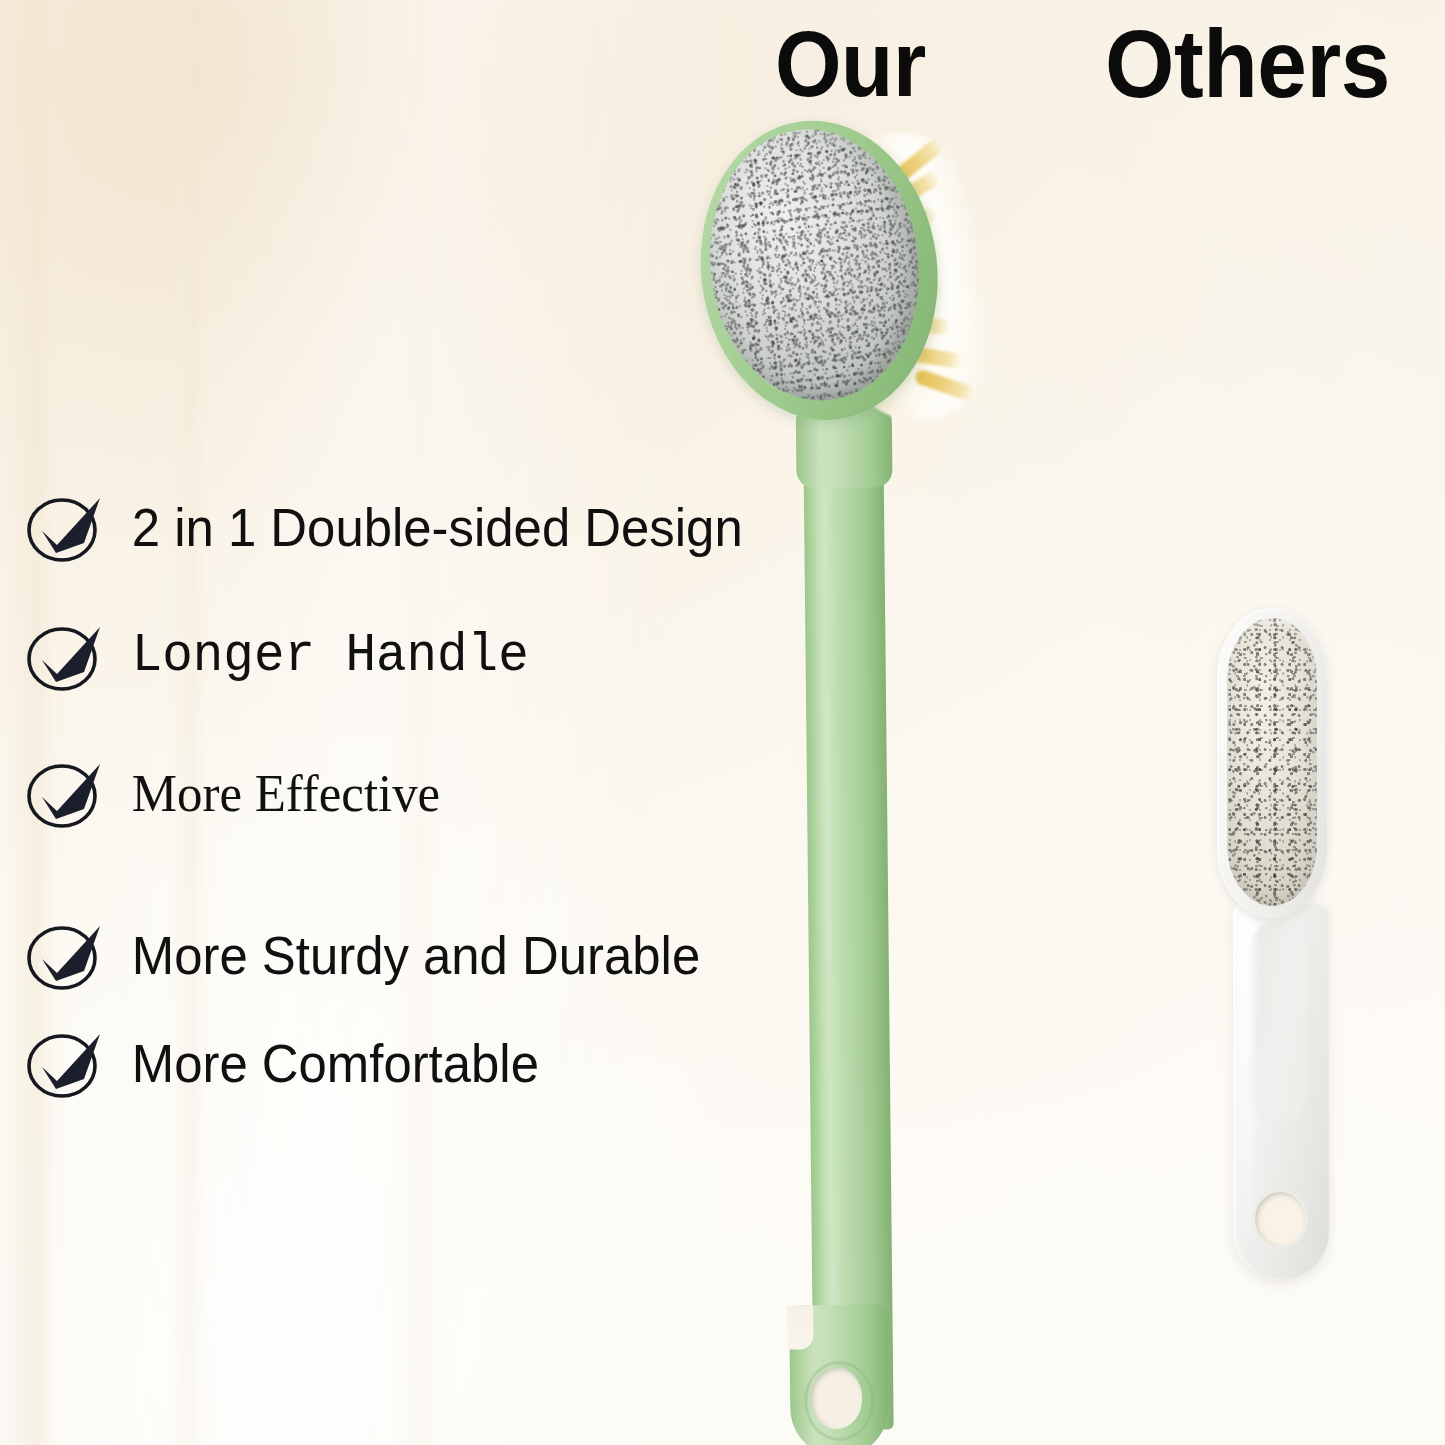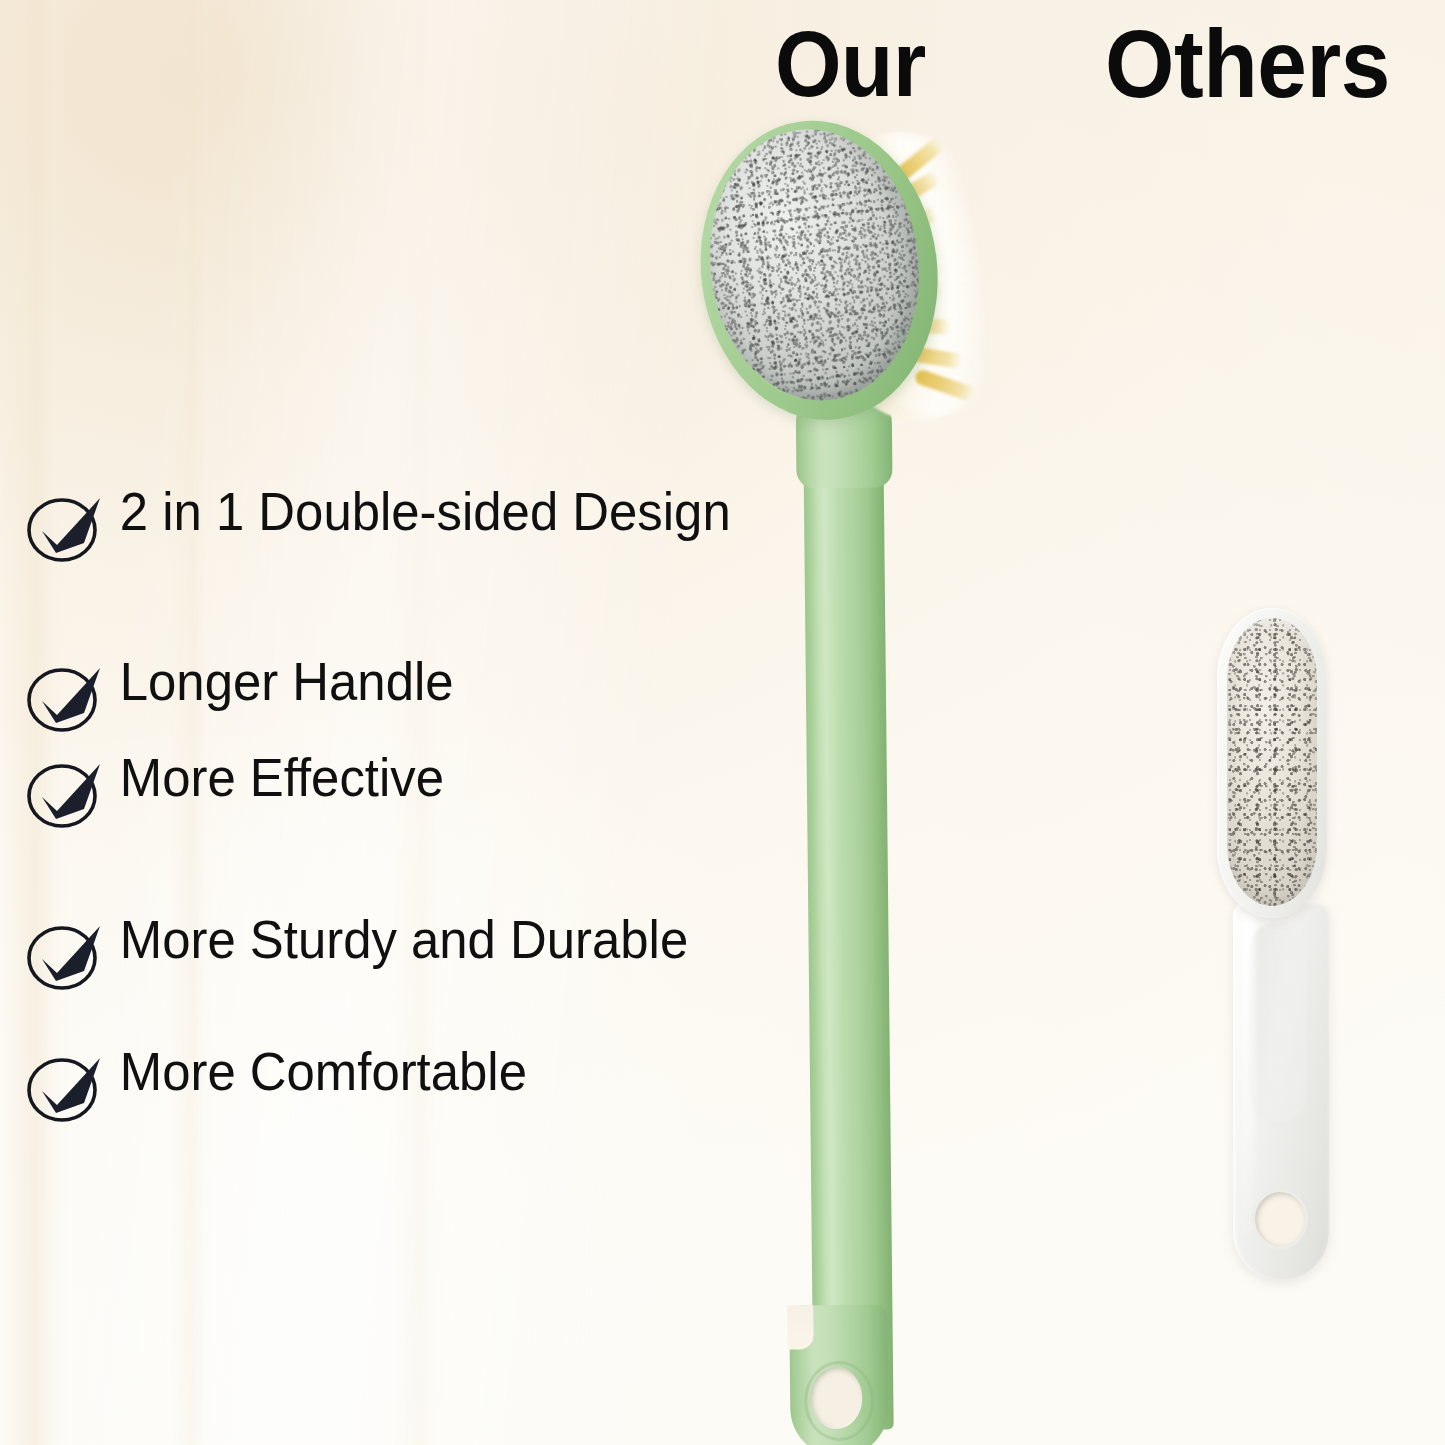--- a/index.html
+++ b/index.html
@@ -57,21 +57,21 @@
     white-space:nowrap;
     transform:scaleX(.93);
     transform-origin:left top;
   }
   #hdr-our{left:775px;top:18px;font-size:92px;}
   #hdr-others{left:1105px;top:16px;font-size:96px;}
 
   
   .feature-list{position:absolute;left:0;top:0;width:820px;}
   .feature-row{
-    position:absolute;left:22px;display:flex;gap:8px;height:84px;
+    position:absolute;left:22px;display:flex;align-items:center;gap:20px;height:84px;
   }
   .check-icon{width:84px;height:84px;flex:0 0 84px;display:block;}
   .feature-label{
     font-size:53px;color:#101010;line-height:1;white-space:nowrap;
     transform:scaleX(.96);transform-origin:left center;
     padding-left:6px;
   }
 
   
   #our-product{position:absolute;left:690px;top:110px;width:330px;height:1340px;}
@@ -299,51 +299,51 @@
     <div class="feature-row" style="top:485px;">
       <span>
         <svg class="check-icon" viewBox="0 0 84 84" aria-hidden="true">
           <ellipse cx="40" cy="45" rx="33" ry="30" fill="none" stroke="#16181f" stroke-width="3.6"></ellipse>
           <path d="M20 46 L35 60 L78 13 L62 58 L34 68 Z" fill="#1b1f2b"></path>
         </svg>
       </span>
       <span class="feature-label">2 in 1 Double-sided Design</span>
     </div>
 
-    <div class="feature-row" style="top:655px;">
+    <div class="feature-row" style="top:614px;font-family:Liberation Mono, monospace;">
       <span>
         <svg class="check-icon" viewBox="0 0 84 84" aria-hidden="true">
           <ellipse cx="40" cy="45" rx="33" ry="30" fill="none" stroke="#16181f" stroke-width="3.6"></ellipse>
           <path d="M20 46 L35 60 L78 13 L62 58 L34 68 Z" fill="#1b1f2b"></path>
         </svg>
       </span>
       <span class="feature-label">Longer Handle</span>
     </div>
 
-    <div class="feature-row" style="top:751px;">
+    <div class="feature-row" style="top:751px;font-family:Liberation Serif, serif;">
       <span>
         <svg class="check-icon" viewBox="0 0 84 84" aria-hidden="true">
           <ellipse cx="40" cy="45" rx="33" ry="30" fill="none" stroke="#16181f" stroke-width="3.6"></ellipse>
           <path d="M20 46 L35 60 L78 13 L62 58 L34 68 Z" fill="#1b1f2b"></path>
         </svg>
       </span>
       <span class="feature-label">More Effective</span>
     </div>
 
     <div class="feature-row" style="top:913px;">
       <span>
         <svg class="check-icon" viewBox="0 0 84 84" aria-hidden="true">
           <ellipse cx="40" cy="45" rx="33" ry="30" fill="none" stroke="#16181f" stroke-width="3.6"></ellipse>
           <path d="M20 46 L35 60 L78 13 L62 58 L34 68 Z" fill="#1b1f2b"></path>
         </svg>
       </span>
       <span class="feature-label">More Sturdy and Durable</span>
     </div>
 
-    <div class="feature-row" style="top:1045px;">
+    <div class="feature-row" style="top:1021px;">
       <span>
         <svg class="check-icon" viewBox="0 0 84 84" aria-hidden="true">
           <ellipse cx="40" cy="45" rx="33" ry="30" fill="none" stroke="#16181f" stroke-width="3.6"></ellipse>
           <path d="M20 46 L35 60 L78 13 L62 58 L34 68 Z" fill="#1b1f2b"></path>
         </svg>
       </span>
       <span class="feature-label">More Comfortable</span>
     </div>
 
   </div>

